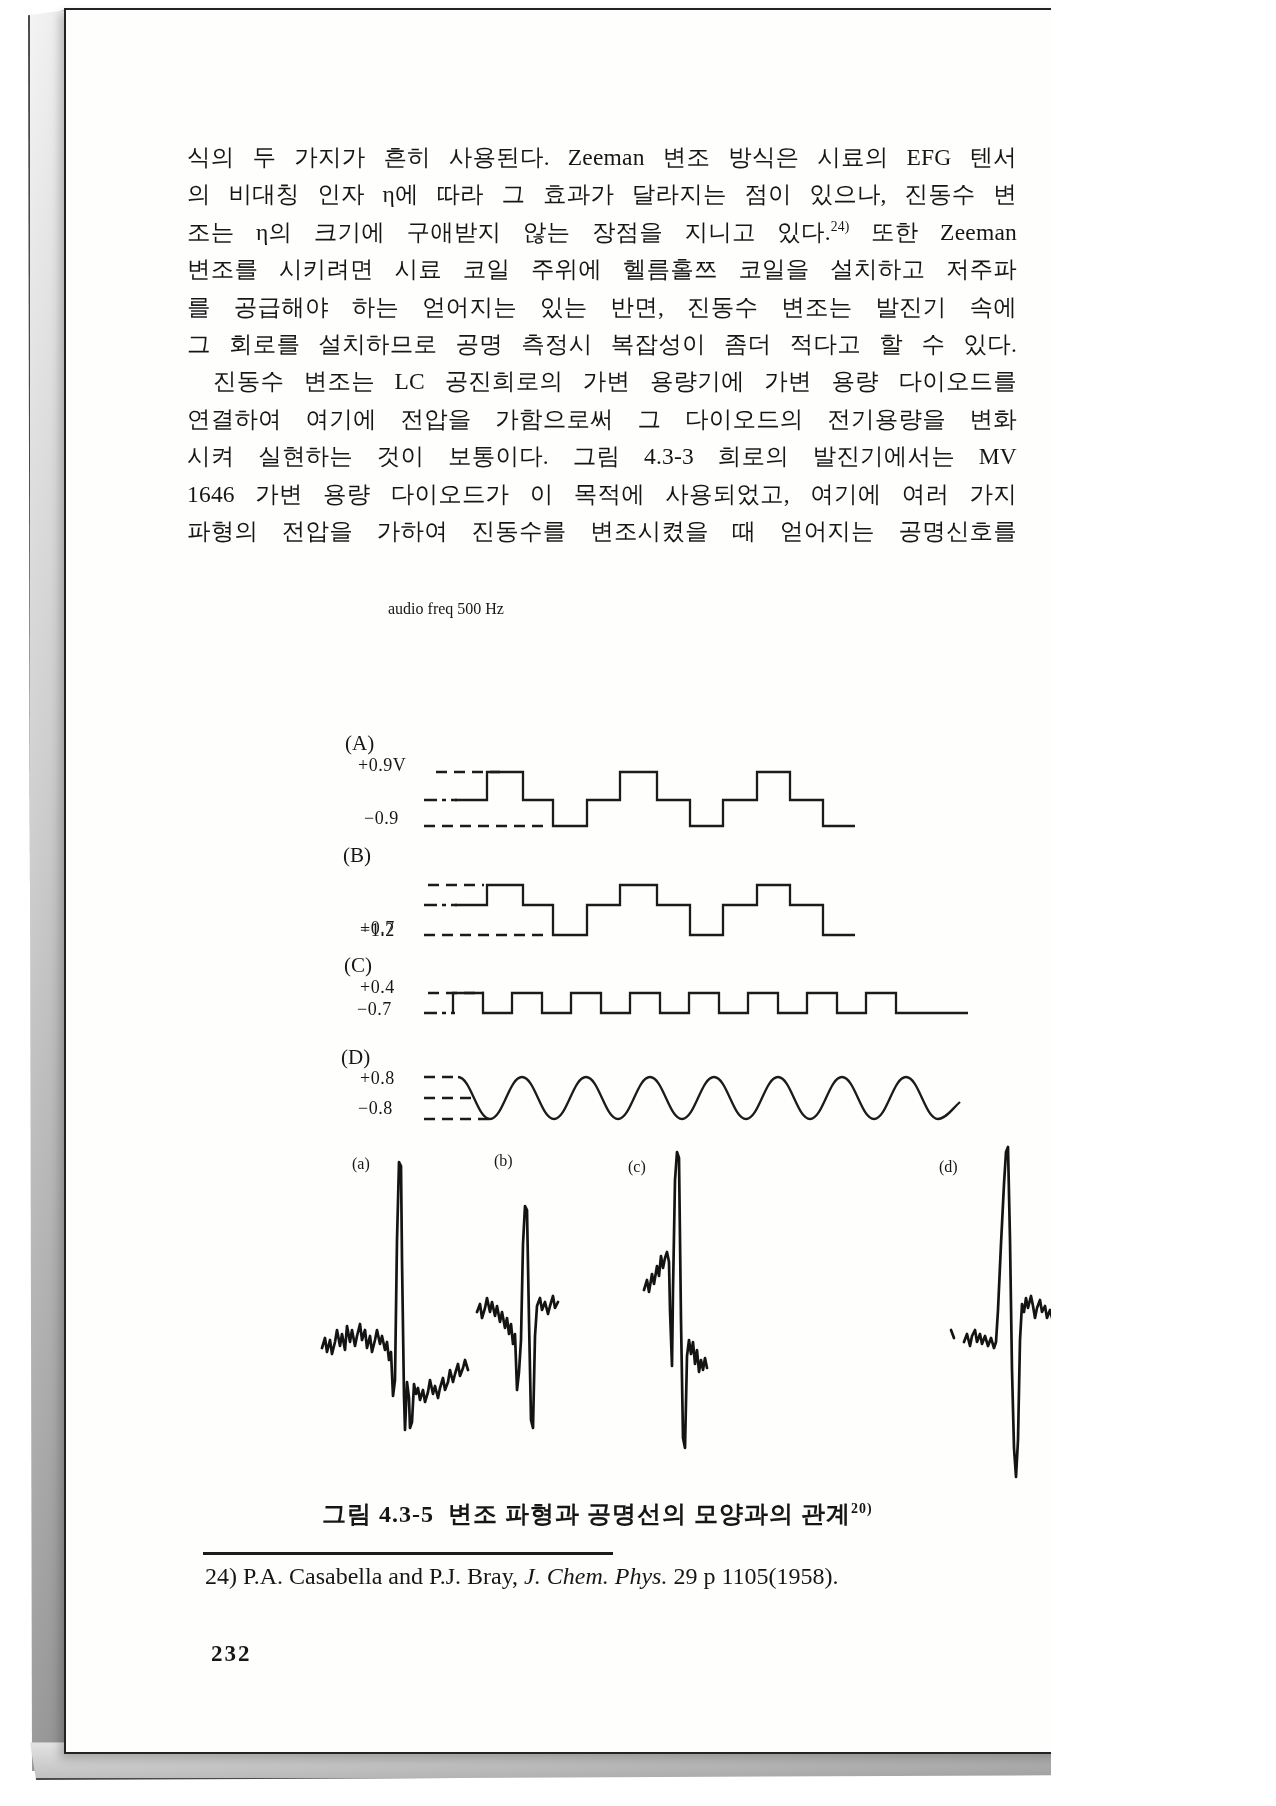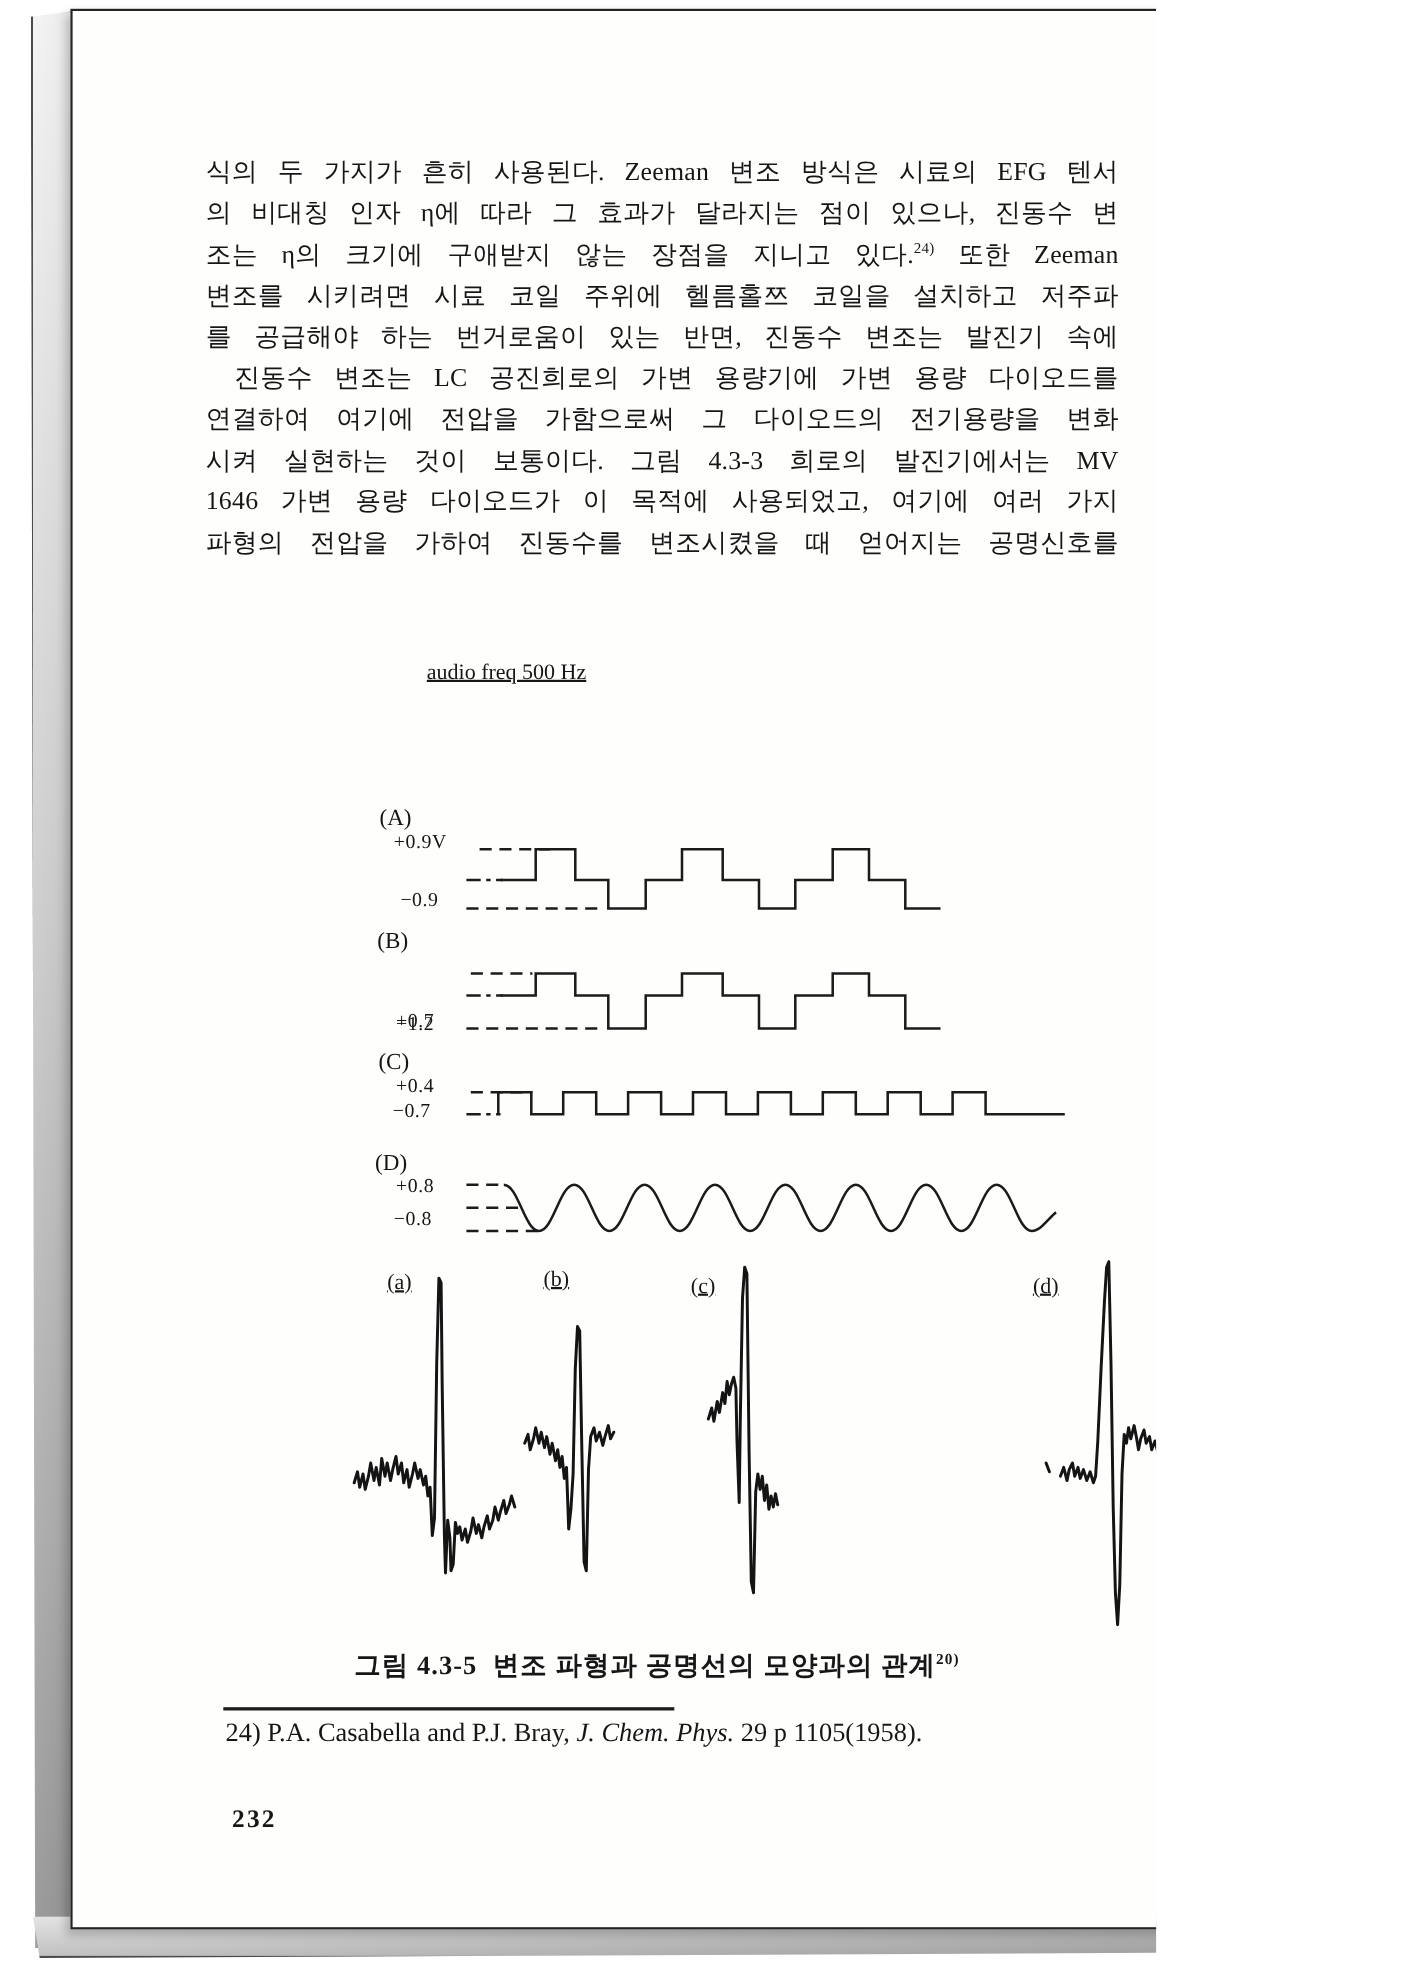--- a/index.html
+++ b/index.html
@@ -18,21 +18,21 @@
              background:#fefefd;border:2px solid #232323;
              box-shadow:-4px 5px 9px rgba(0,0,0,0.22);}
   
   .bodytext{position:absolute;left:187px;top:139px;width:830px;font-size:23.5px;}
   .line{height:37.4px;line-height:37.4px;text-align:justify;text-align-last:justify;
         white-space:nowrap;letter-spacing:0.2px;}
   .line.composite{white-space:normal;}
   .indent{padding-left:26px;}
   sup.fn{font-size:0.58em;vertical-align:super;line-height:0;}
   
-  .figlabel{position:absolute;font-size:20px;white-space:nowrap;text-decoration:underline;}
+  .figlabel{position:absolute;font-size:16px;white-space:nowrap;}
   .vlabel{position:absolute;font-size:18px;white-space:nowrap;letter-spacing:0.5px;}
   .taglabel{position:absolute;font-size:21px;white-space:nowrap;}
   svg.fig{position:absolute;left:0;top:0;width:1276px;height:1806px;}
   svg .wf{fill:none;stroke:#1b1b1b;stroke-width:2.3px;}
   svg .lead{fill:none;stroke:#1b1b1b;stroke-width:2.3px;}
   svg .sig{fill:none;stroke:#141414;stroke-width:2.7px;stroke-linejoin:round;stroke-linecap:round;}
   
   .caption{position:absolute;left:322px;top:1498px;font-size:24px;font-weight:700;
            letter-spacing:1px;white-space:nowrap;}
   .caption .cap-text{font-weight:700;margin-left:14px;}
@@ -47,21 +47,22 @@
 <div class="canvas">
   <div class="edge-left"></div>
   <div class="edge-bottom"></div>
   <div class="page-sheet"></div>
 
   <div class="bodytext">
     <div class="line">식의 두 가지가 흔히 사용된다. Zeeman 변조 방식은 시료의 EFG 텐서</div>
     <div class="line">의 비대칭 인자 η에 따라 그 효과가 달라지는 점이 있으나, 진동수 변</div>
     <div class="line composite"><span>조는 η의 크기에 구애받지 않는 장점을 지니고 있다.</span><sup class="fn">24)</sup><span> 또한 Zeeman</span></div>
     <div class="line">변조를 시키려면 시료 코일 주위에 헬름홀쯔 코일을 설치하고 저주파</div>
-    <div class="line">를 공급해야 하는 번거로움이 있는 반면, 진동수 변조는 발진기 속에</div>
+    <div class="line">를 공급해야 하는 얻어지는 있는 반면, 진동수 변조는 발진기 속에</div>
+    <div class="line">그 회로를 설치하므로 공명 측정시 복잡성이 좀더 적다고 할 수 있다.</div>
     <div class="line indent">진동수 변조는 LC 공진희로의 가변 용량기에 가변 용량 다이오드를</div>
     <div class="line">연결하여 여기에 전압을 가함으로써 그 다이오드의 전기용량을 변화</div>
     <div class="line">시켜 실현하는 것이 보통이다. 그림 4.3-3 희로의 발진기에서는 MV</div>
     <div class="line">1646 가변 용량 다이오드가 이 목적에 사용되었고, 여기에 여러 가지</div>
     <div class="line">파형의 전압을 가하여 진동수를 변조시켰을 때 얻어지는 공명신호를</div>
   </div>
 
   <div class="figlabel" style="left:388px;top:600px;">audio freq 500 Hz</div>
 
   <div class="taglabel" style="left:345px;top:731px;">(A)</div>

